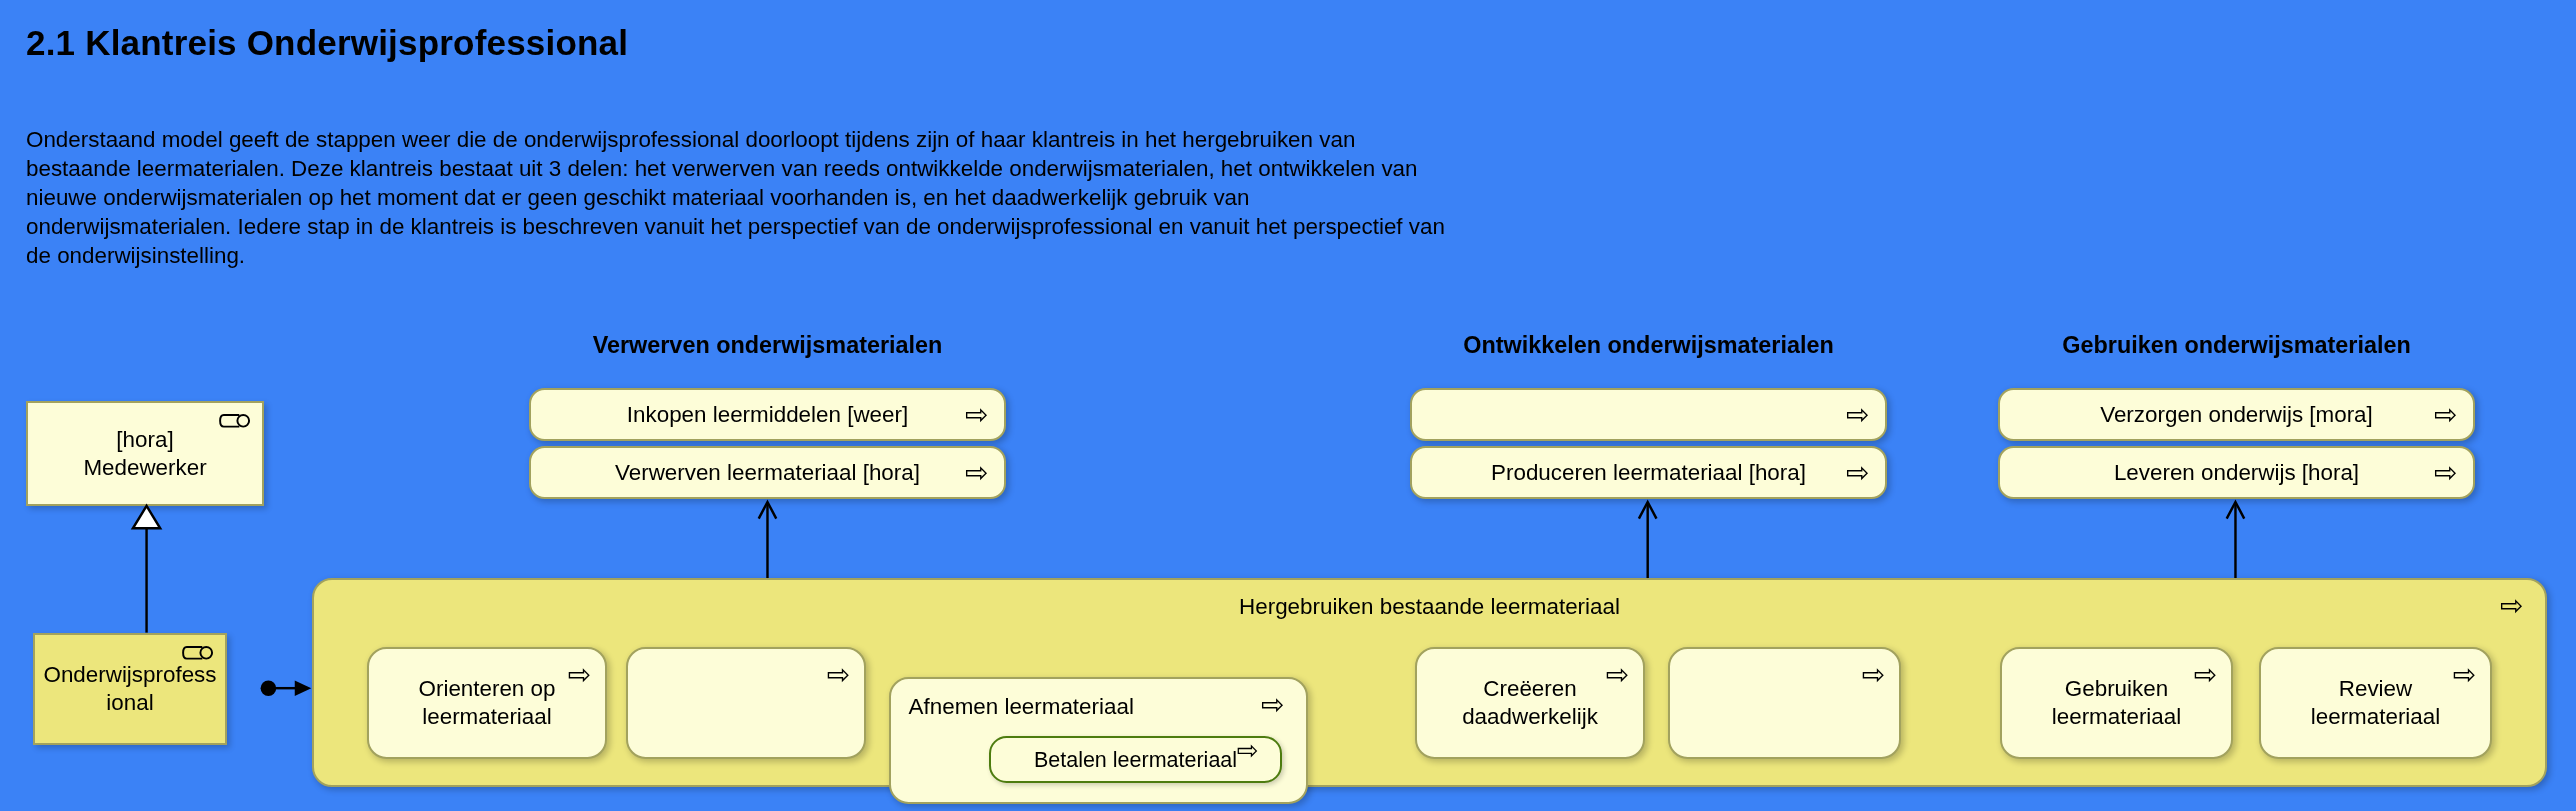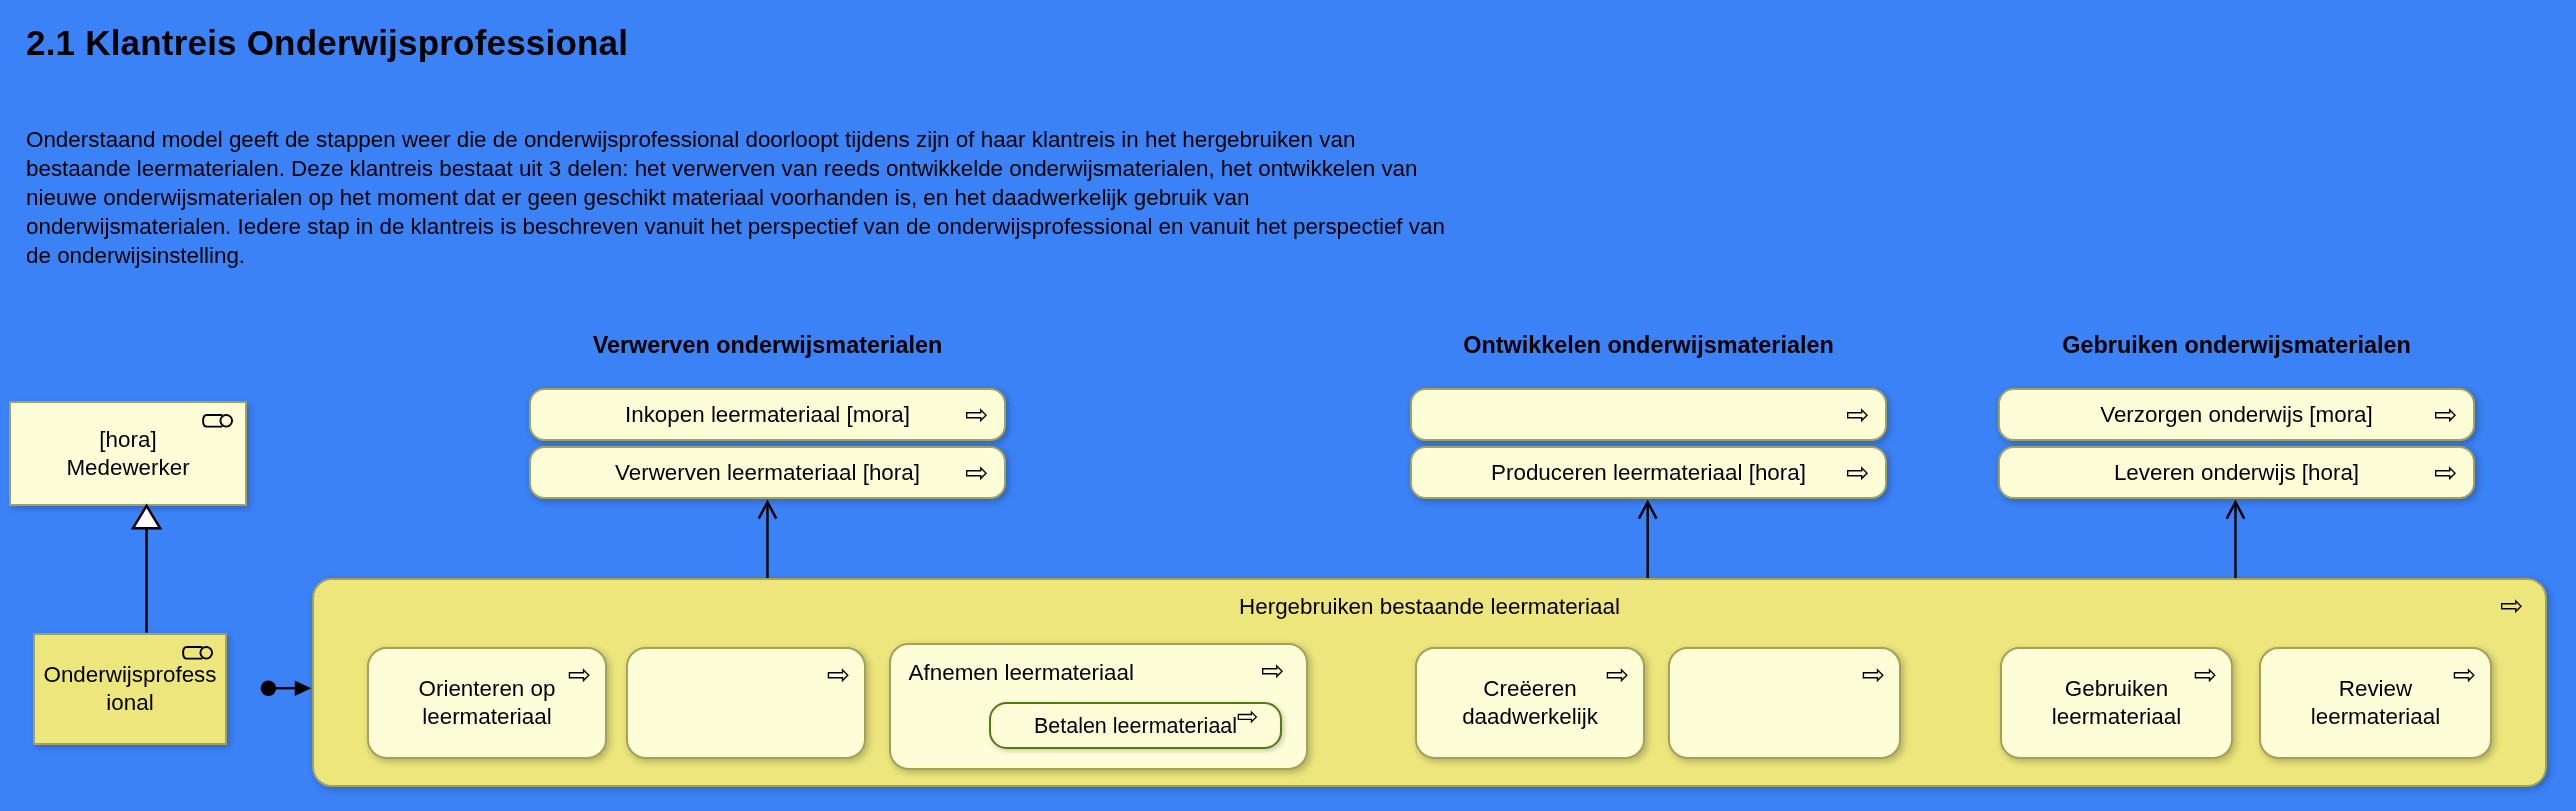--- a/index.html
+++ b/index.html
@@ -33,21 +33,21 @@
   .band-arrow { position:absolute; right:21.5px; top:11.7px; font-size:28px;
                 font-family:"DejaVu Sans",sans-serif; line-height:1; }
 
   .step { position:absolute; background:#FDFDD8; border:2px solid #A2A25E; border-radius:19.5px;
           display:flex; align-items:center; justify-content:center; text-align:center;
           font-size:22.4px; line-height:28px; padding:0 15.6px;
           box-shadow:2.9px 2.9px 5.9px rgba(0,0,0,0.22); }
   .step .arrow { position:absolute; right:13.7px; top:11.7px; font-size:28px;
                  font-family:"DejaVu Sans",sans-serif; line-height:1; }
 
-  .step.container { display:block; padding:0; text-align:center; }
+  .step.container { display:block; padding:0; text-align:center;margin-top:34px; }
   .step.container .container-label { position:absolute; left:17.6px; top:13.7px; font-size:22.4px; }
   .step.container .arrow { right:21.5px; top:11.7px; }
   .substep { position:absolute; background:#FDFDD8; border:2px solid #4d7c0f; border-radius:17.6px;
              display:flex; align-items:center; justify-content:center; font-size:21.5px;
              box-shadow:2px 2px 4.9px rgba(0,0,0,0.20); }
   .substep .arrow { position:absolute; right:2px; top:50%; transform:translateY(-50%);
                     font-size:26px; font-family:"DejaVu Sans",sans-serif; line-height:1; }
 
   .connectors { position:absolute; left:0; top:0; pointer-events:none; }
 </style>
@@ -56,39 +56,39 @@
 
 <div class="canvas">
 
   <h1 class="title">2.1 Klantreis Onderwijsprofessional</h1>
   <p class="intro">Onderstaand model geeft de stappen weer die de onderwijsprofessional doorloopt tijdens zijn of haar klantreis in het hergebruiken van bestaande leermaterialen. Deze klantreis bestaat uit 3 delen: het verwerven van reeds ontwikkelde onderwijsmaterialen, het ontwikkelen van nieuwe onderwijsmaterialen op het moment dat er geen geschikt materiaal voorhanden is, en het daadwerkelijk gebruik van onderwijsmaterialen. Iedere stap in de klantreis is beschreven vanuit het perspectief van de onderwijsprofessional en vanuit het perspectief van de onderwijsinstelling.</p>
 
   <div class="group-header" style="left:529px;top:332px;width:477px">Verwerven onderwijsmaterialen</div>
   <div class="group-header" style="left:1410px;top:332px;width:477px">Ontwikkelen onderwijsmaterialen</div>
   <div class="group-header" style="left:1998px;top:332px;width:477px">Gebruiken onderwijsmaterialen</div>
 
-  <div class="actor" style="left:9px;top:401px;width:238px;height:105px">
+  <div class="actor" style="left:26px;top:401px;width:238px;height:105px">
     <svg class="role-icon" width="37" height="17.6" viewBox="0 0 38 18">
       <path d="M9 3 H25 M9 15 H25 M9 3 C4 3 4 15 9 15" fill="none" stroke="#000" stroke-width="2"></path>
       <circle cx="29" cy="9" r="6" fill="none" stroke="#000" stroke-width="2"></circle>
     </svg>
     <div>[hora]</div>
     <div>Medewerker</div>
   </div>
 
   <div class="actor khaki" style="left:33px;top:633px;width:194px;height:112px">
     <svg class="role-icon" width="37" height="17.6" viewBox="0 0 38 18">
       <path d="M9 3 H25 M9 15 H25 M9 3 C4 3 4 15 9 15" fill="none" stroke="#000" stroke-width="2"></path>
       <circle cx="29" cy="9" r="6" fill="none" stroke="#000" stroke-width="2"></circle>
     </svg>
     <div class="label-wrap">Onderwijsprofessional</div>
   </div>
 
   <div class="process" style="left:529px;top:388px;width:477px;height:53px">
-    <span>Inkopen leermateriaal [mora]</span>
+    <span>Inkopen leermiddelen [weer]</span>
     <span class="arrow">⇨</span>
   </div>
   <div class="process" style="left:529px;top:446px;width:477px;height:53px">
     <span>Verwerven leermateriaal [hora]</span>
     <span class="arrow">⇨</span>
   </div>
 
   <div class="process" style="left:1410px;top:388px;width:477px;height:53px">
     <span class="arrow">⇨</span>
   </div>

